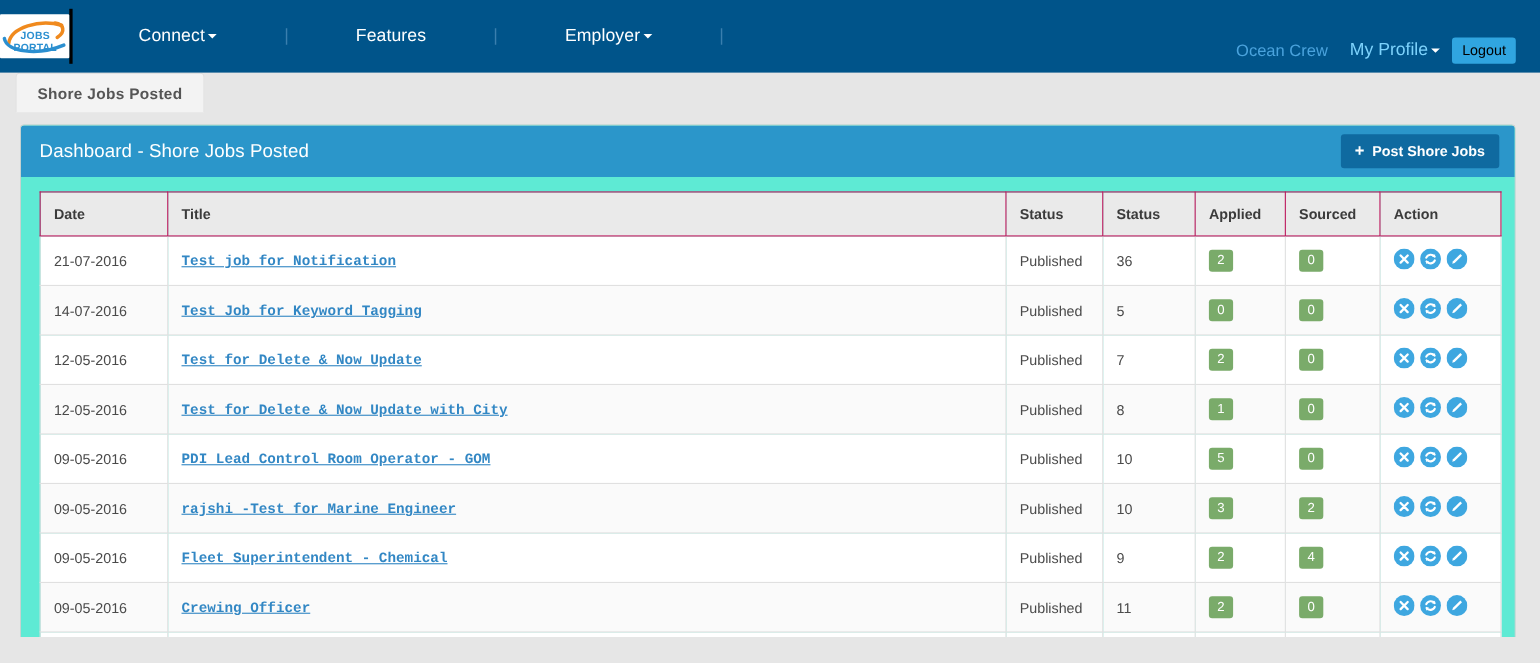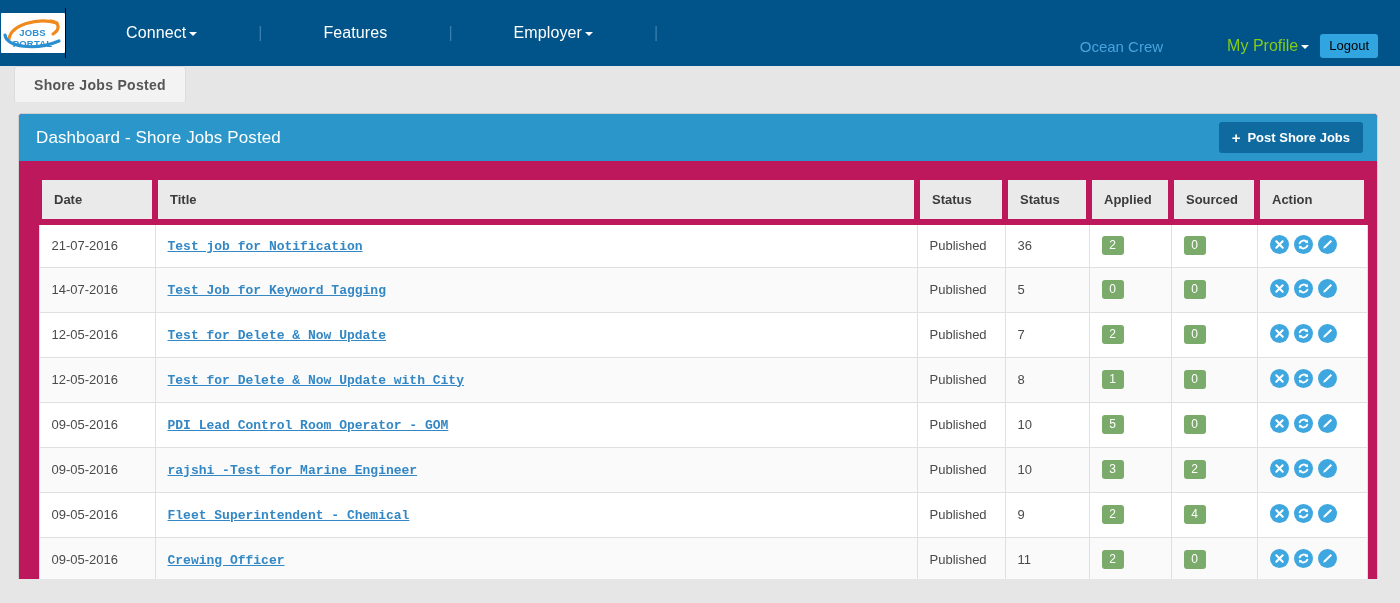--- a/index.html
+++ b/index.html
@@ -15,22 +15,22 @@
   .navbar {
     height: 66px;
     background: #00548a;
     display: flex;
     align-items: center;
     position: relative;
   }
   .nav-left { display: flex; align-items: center; height: 100%; }
   .logo-box {
     width: 66px; height: 50px;
-    display: flex; align-items: center; justify-content: center;
-    border-right: 1px solid #000000;
+    display: flex; align-items: center; justify-content: flex-end;
+    border-right: 3px solid #000000;
   }
   .logo {
     width: 64px; height: 40px;
     background: #ffffff;
     position: relative;
     overflow: hidden;
     border-radius: 1px;
   }
   .logo svg { position: absolute; left: 0; top: 0; }
   .nav-links {
@@ -70,26 +70,25 @@
     display: flex; align-items: center;
   }
   .nav-user {
     color: #4aa3dd;
     font-size: 15px;
     margin-right: 20px;
     cursor: pointer;
     text-decoration: none;
   }
   .nav-profile {
-    color: #84cc16;
+    color: #7dd3fc;
     font-size: 16px;
     margin-right: 11px;
     cursor: pointer;
     white-space: nowrap;
-    margin-left: 44px;
   }
   .logout-btn {
     background: #30a5e0;
     color: #000000;
     font-size: 13px;
     border: none;
     border-radius: 3px;
     padding: 4px 9px 5px;
     cursor: pointer;
     font-family: "Liberation Sans", sans-serif;
@@ -110,21 +109,21 @@
     font-size: 14px;
     font-weight: bold;
     color: #555555;
     cursor: pointer;
     letter-spacing: .3px;
   }
 
   
   .panel {
     margin: 0 22px 0 18px;
-    background: #be185d;
+    background: #5eead4;
     border-radius: 4px 4px 0 0;
     border: 1px solid #d0d0d0;
     border-bottom: none;
     height: 466px;
     overflow: hidden;
     position: relative;
   }
   .panel-head {
     background: #2b96ca;
     height: 47px;
@@ -157,21 +156,21 @@
 
   
   .table-wrap { padding: 13px 16px 0 17px; }
   table {
     width: 100%;
     border-collapse: collapse;
     table-layout: fixed;
   }
   thead th {
     background: #eaeaea;
-    border: 6px solid #be185d;
+    border: 1px solid #be185d;
     font-size: 13px;
     font-weight: bold;
     color: #3b3b3b;
     text-align: left;
     padding: 12px 0 12px 12px;
     height: 40px;
   }
   tbody td {
     border: 1px solid #e0e0e0;
     font-size: 13px;

